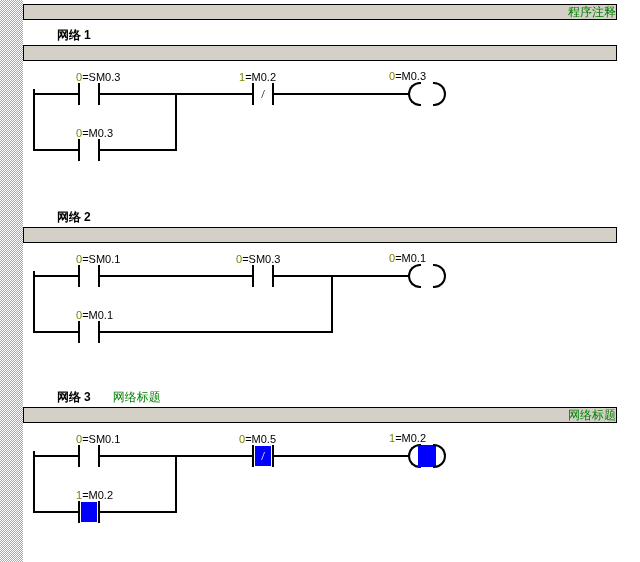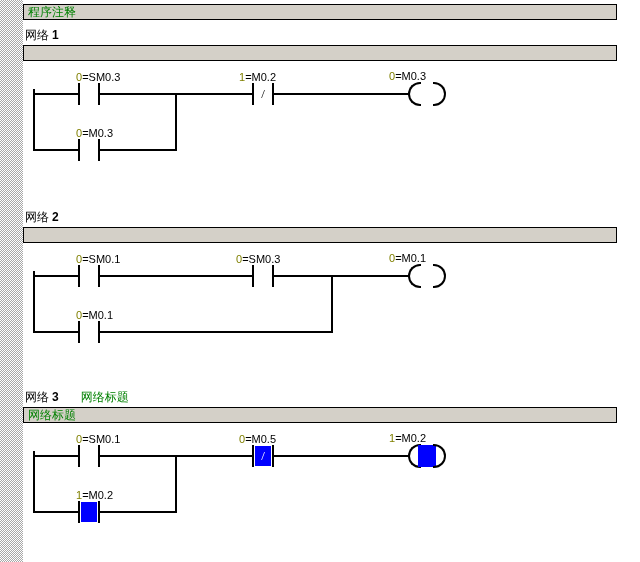--- a/index.html
+++ b/index.html
@@ -44,31 +44,33 @@
     background: #d4d0c8;
     border: 1px solid #000000;
     box-sizing: border-box;
     height: 16px;
     color: #008000;
     font-size: 12px;
     line-height: 14px;
     padding-left: 4px;
     white-space: nowrap;
     overflow: hidden;
+    text-align: right;
   }
 
   
   .nwhead {
     position: absolute;
     white-space: nowrap;
     font-size: 12px;
     color: #000000;
   }
   .nwhead .nwlabel {
-    font-weight: normal;
+    font-weight: bold;
+    margin-left: 32px;
   }
   .nwhead .nwnum {
     font-weight: bold;
     margin-left: 3px;
   }
   .nwhead .nwtitle {
     color: #008000;
     font-weight: normal;
     margin-left: 22px;
   }

